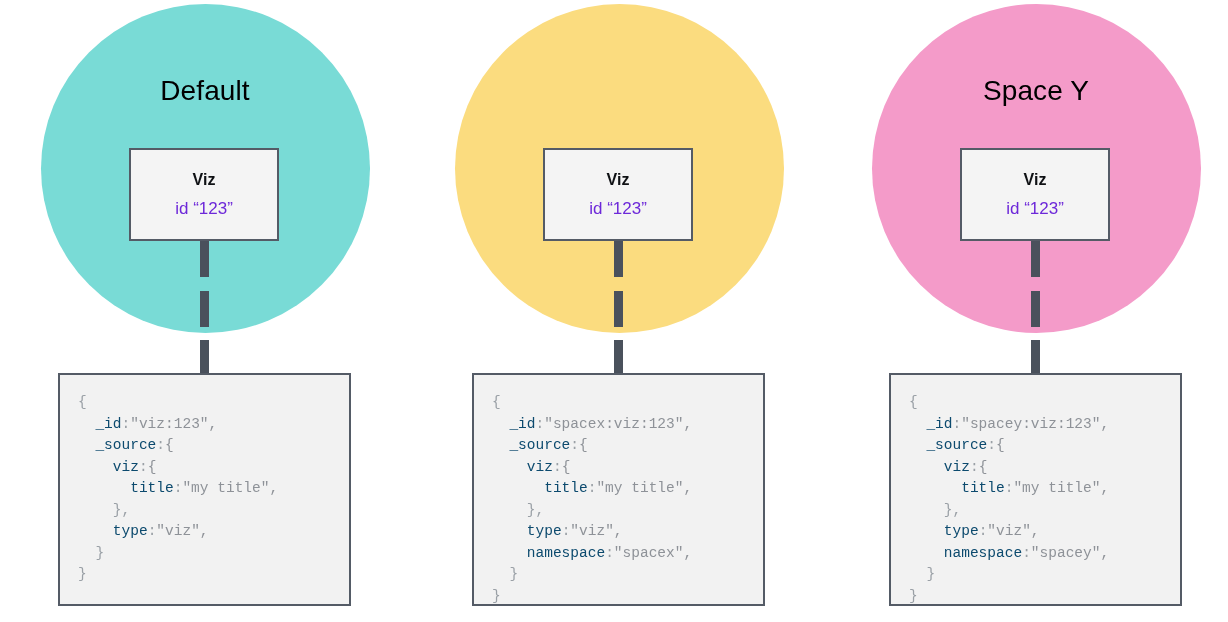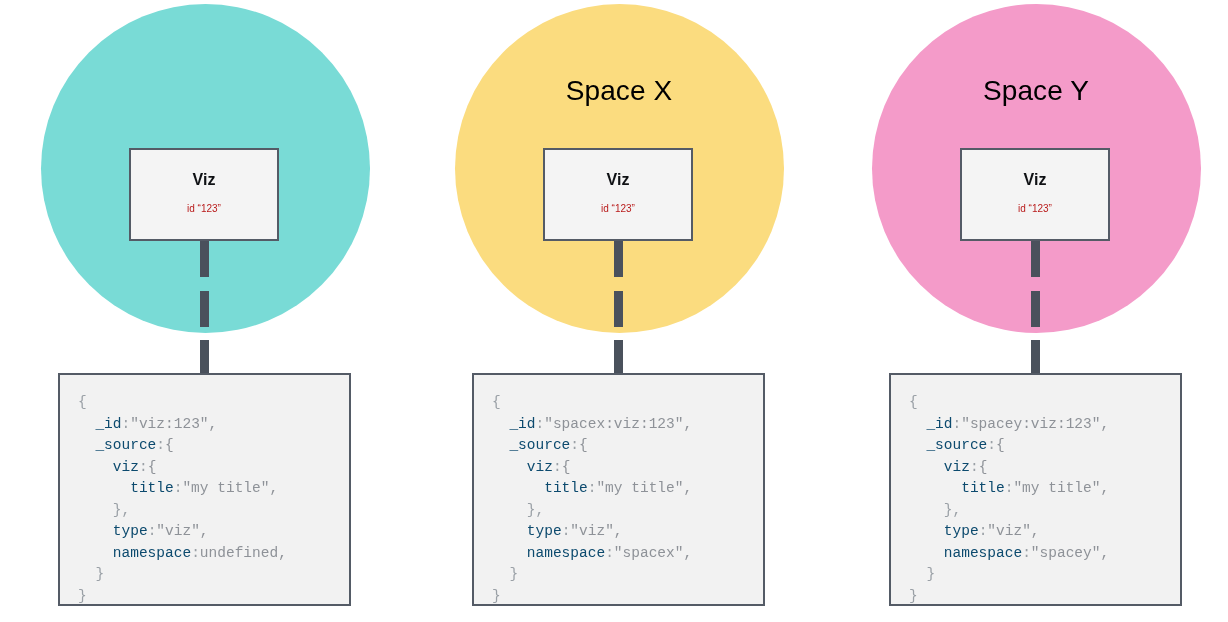--- a/index.html
+++ b/index.html
@@ -67,22 +67,22 @@
     align-items: center;
     justify-content: center;
   }
   .viz-title {
     font-size: 16px;
     font-weight: bold;
     color: #0f1114;
     line-height: 20px;
   }
   .viz-sub {
-    font-size: 10px;
-    color: #b91c1c;
+    font-size: 17px;
+    color: #6d28d9;
     line-height: 20px;
     margin-top: 9px;
   }
 
   
   .connector {
     position: absolute;
     left: 50%;
     top: 241px;
     margin-left: -5px;
@@ -131,20 +131,21 @@
   #col-1 { left: 414px; }
   #col-2 { left: 831px; }
 </style>
 </head>
 <body>
 
 <div class="canvas">
 
   <div class="column" id="col-0">
     <div class="space-circle" style="background: rgb(121, 219, 214);"></div>
+    <div class="space-title">Default</div>
 
     <div class="viz-box">
       <div class="viz-title">Viz</div>
       <div class="viz-sub">id “123”</div>
     </div>
 
     <div class="connector">
       <span class="seg-a"></span>
         <span class="seg-b"></span>
         <span class="seg-c"></span>
@@ -152,30 +153,28 @@
 
     <div class="code-box">
       <div class="code-body">
           <div class="code-line"><span class="p">{</span></div>
           <div class="code-line"><span class="k">  _id</span><span class="p">:</span><span>"viz:123",</span></div>
           <div class="code-line"><span class="k">  _source</span><span class="p">:</span><span>{</span></div>
           <div class="code-line"><span class="k">    viz</span><span class="p">:</span><span>{</span></div>
           <div class="code-line"><span class="k">      title</span><span class="p">:</span><span>"my title",</span></div>
           <div class="code-line"><span class="p">    },</span></div>
           <div class="code-line"><span class="k">    type</span><span class="p">:</span><span>"viz",</span></div>
-          <div class="code-line"><span class="k">    namespace</span><span class="p">:</span><span>undefined,</span></div>
           <div class="code-line"><span class="p">  }</span></div>
           <div class="code-line"><span class="p">}</span></div>
         </div>
     </div>
   </div>
 
   <div class="column" id="col-1">
     <div class="space-circle" style="background: rgb(251, 220, 127);"></div>
-    <div class="space-title">Space X</div>
 
     <div class="viz-box">
       <div class="viz-title">Viz</div>
       <div class="viz-sub">id “123”</div>
     </div>
 
     <div class="connector">
       <span class="seg-a"></span>
         <span class="seg-b"></span>
         <span class="seg-c"></span>

